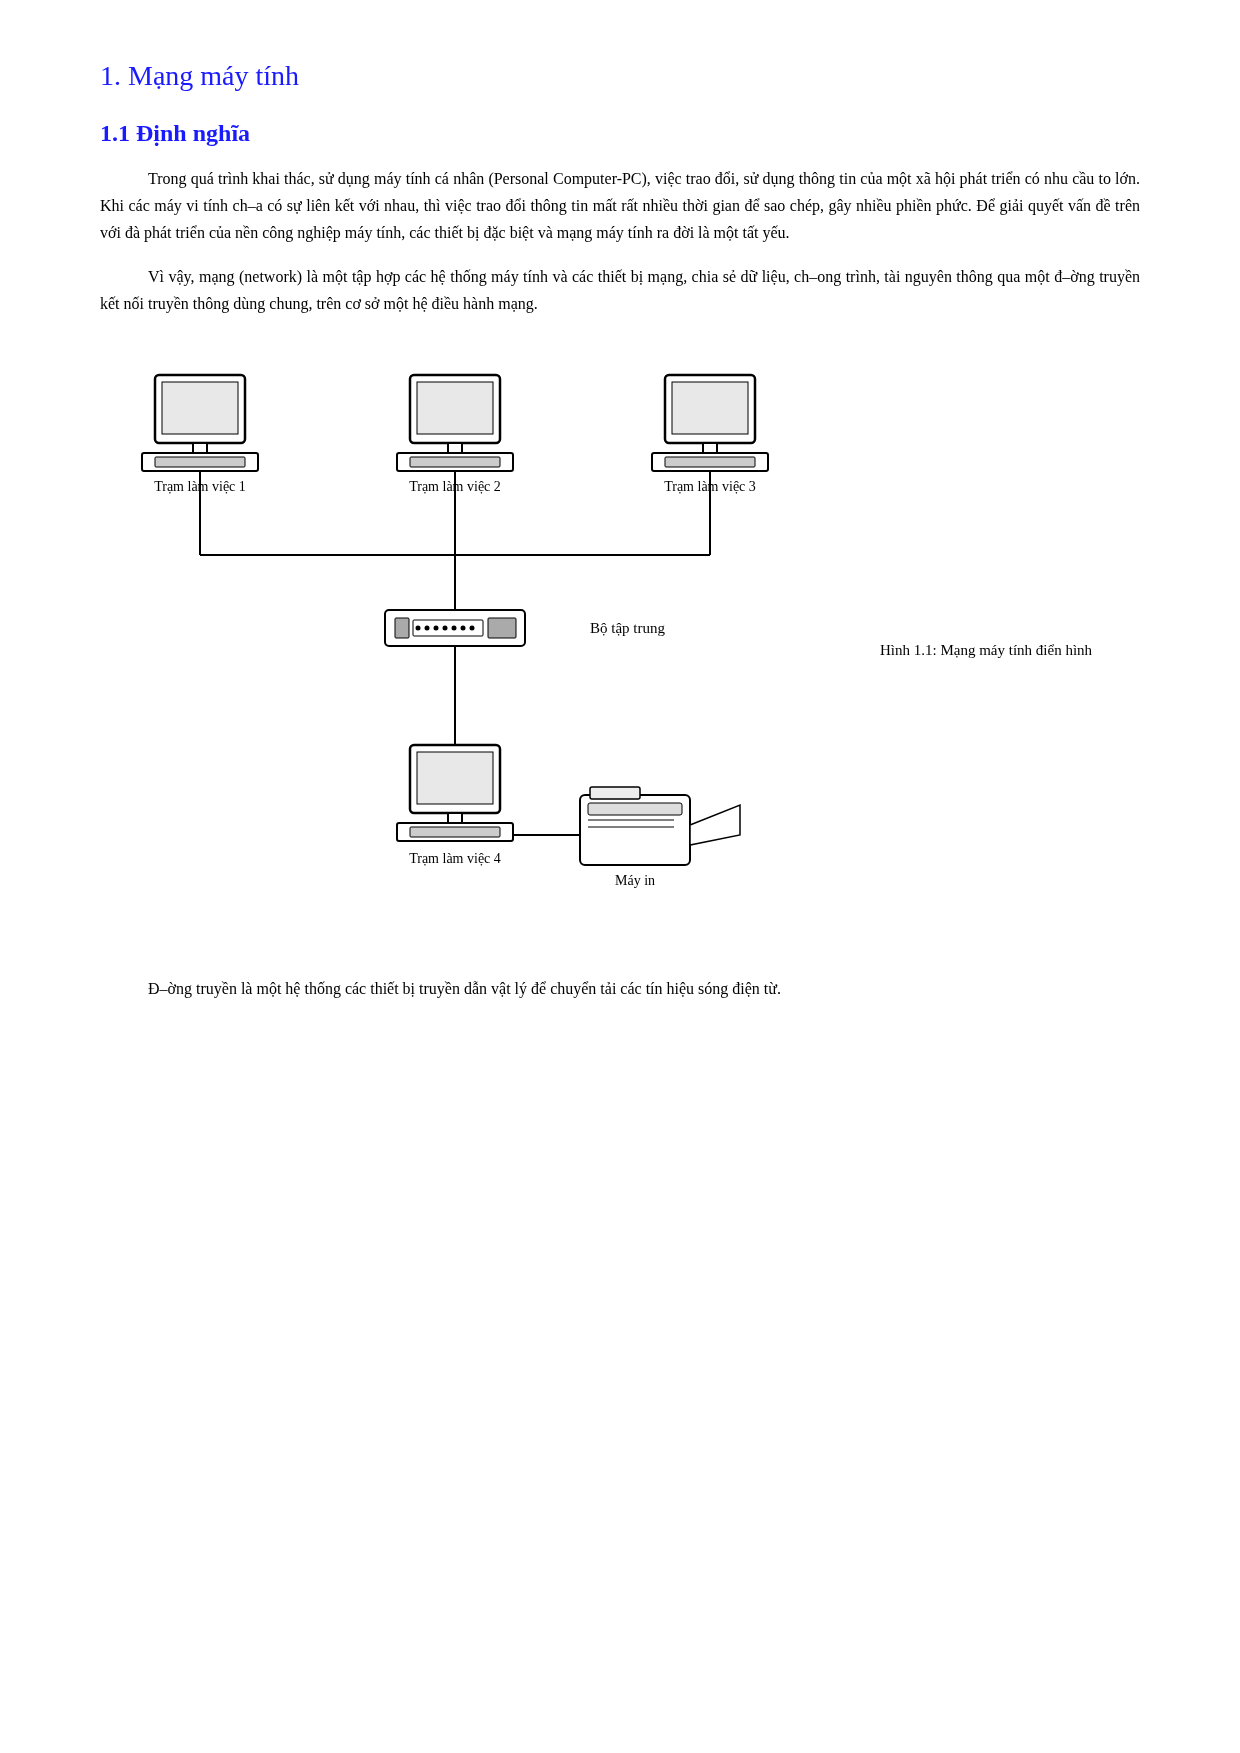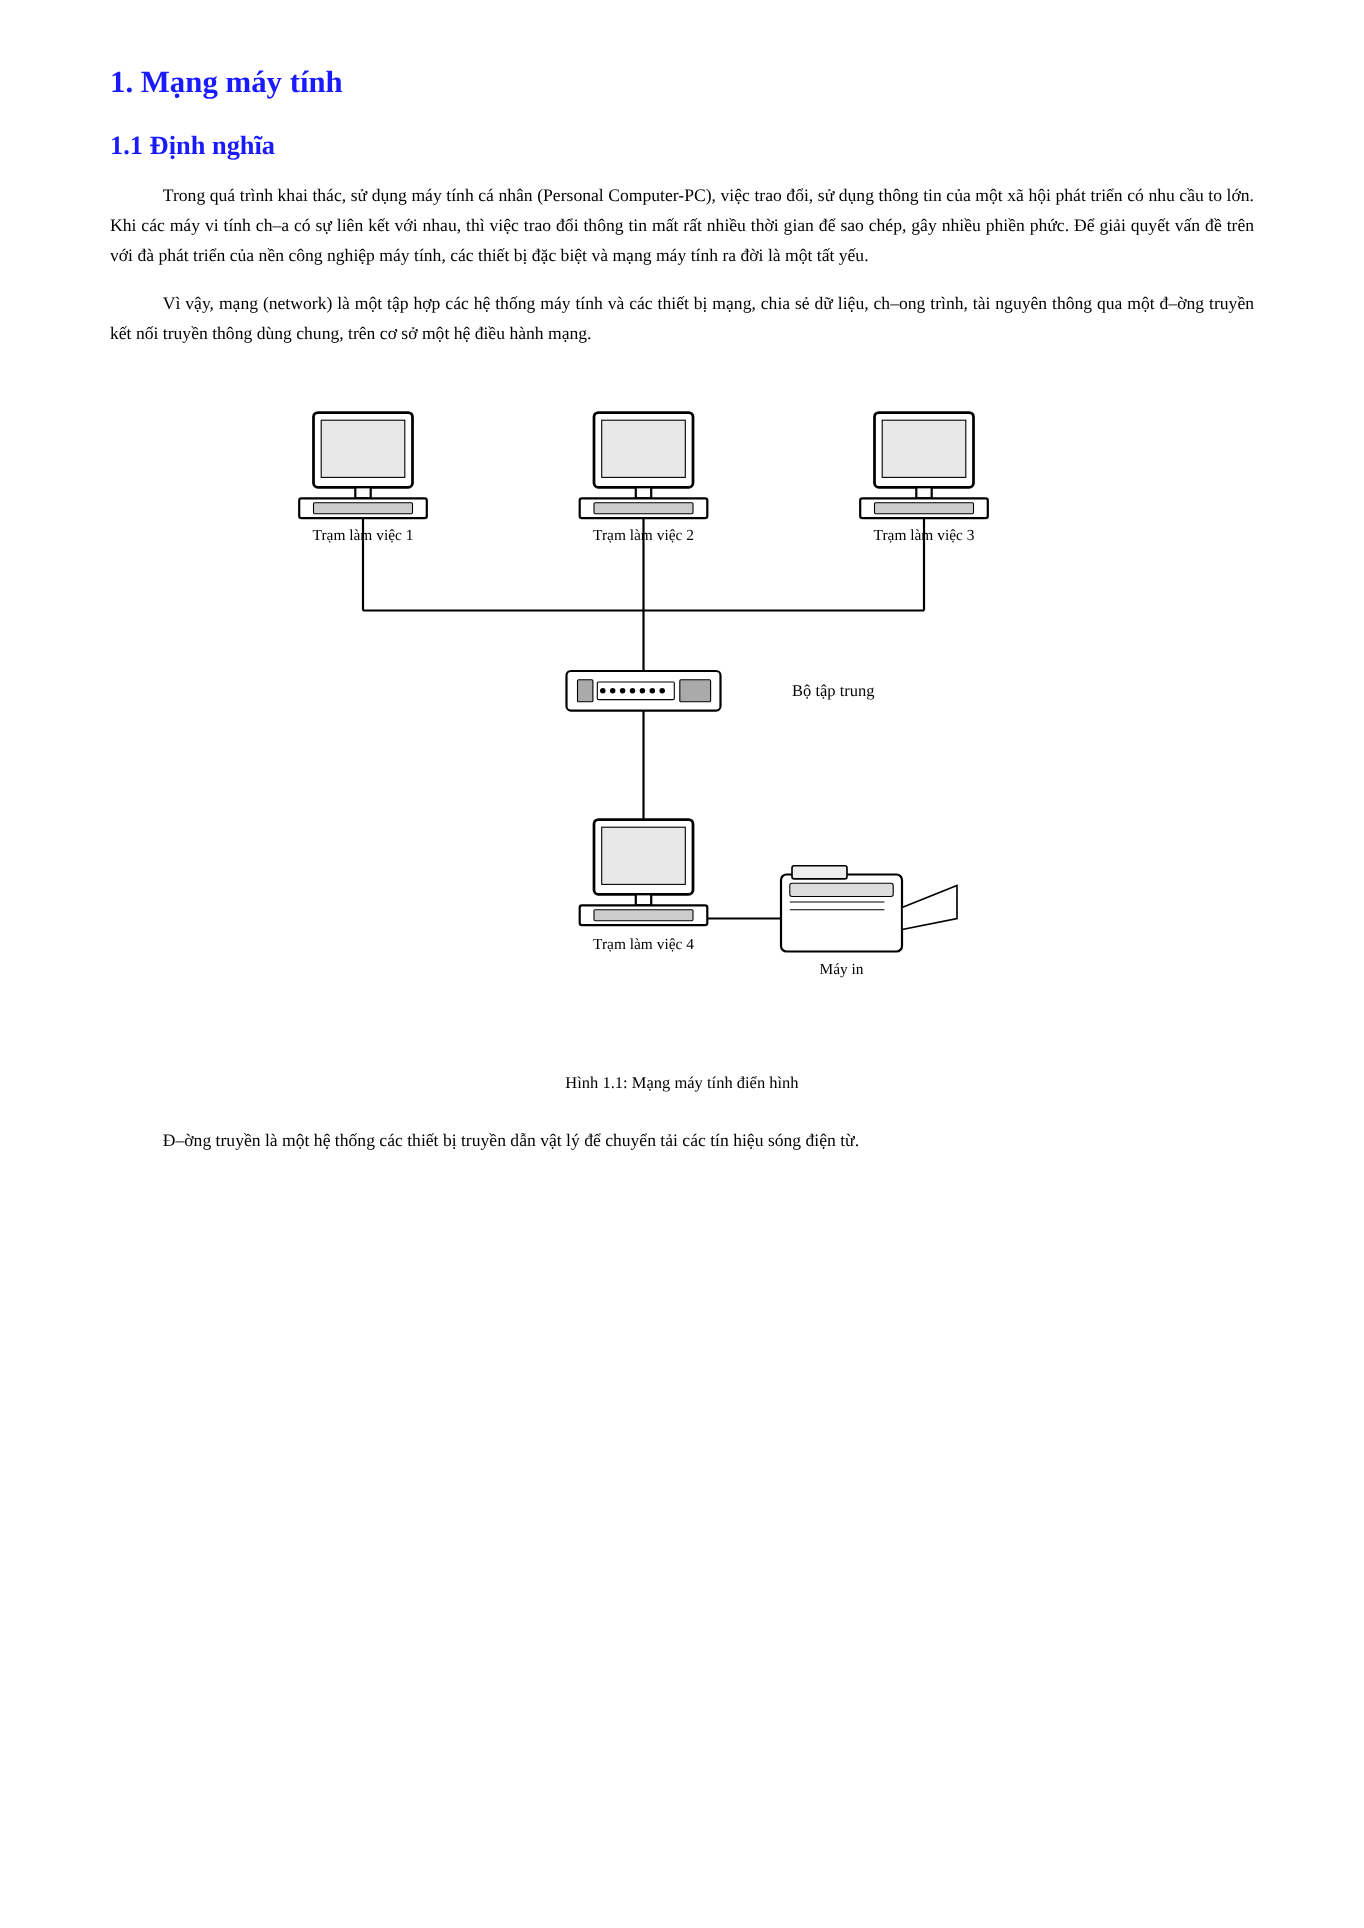--- a/index.html
+++ b/index.html
@@ -7,41 +7,41 @@
       background: #fff;
       font-family: "Times New Roman", Times, serif;
       font-size: 16px;
       color: #000;
       width: 1240px;
       min-height: 1753px;
       padding: 60px 100px 80px 100px;
     }
     h1.main-title {
       font-size: 28px;
-      font-weight: bold;
+      font-weight: normal;
       color: #1a1aff;
       margin-bottom: 28px;
       border-bottom: none;
     }
     h2.sub-title {
       font-size: 24px;
       font-weight: bold;
       color: #1a1aff;
       margin-bottom: 18px;
     }
     .paragraph {
       text-indent: 48px;
       line-height: 1.7;
       margin-bottom: 16px;
       text-align: justify;
     }
     .figure-container {
       margin: 28px auto 10px auto;
       display: flex;
-      flex-direction: column;
+      flex-direction: row;
       align-items: center;
     }
     .figure-caption {
       text-align: left;
       font-size: 15px;
       color: #000;
       margin-top: 12px;
       margin-bottom: 20px;
     }
     

